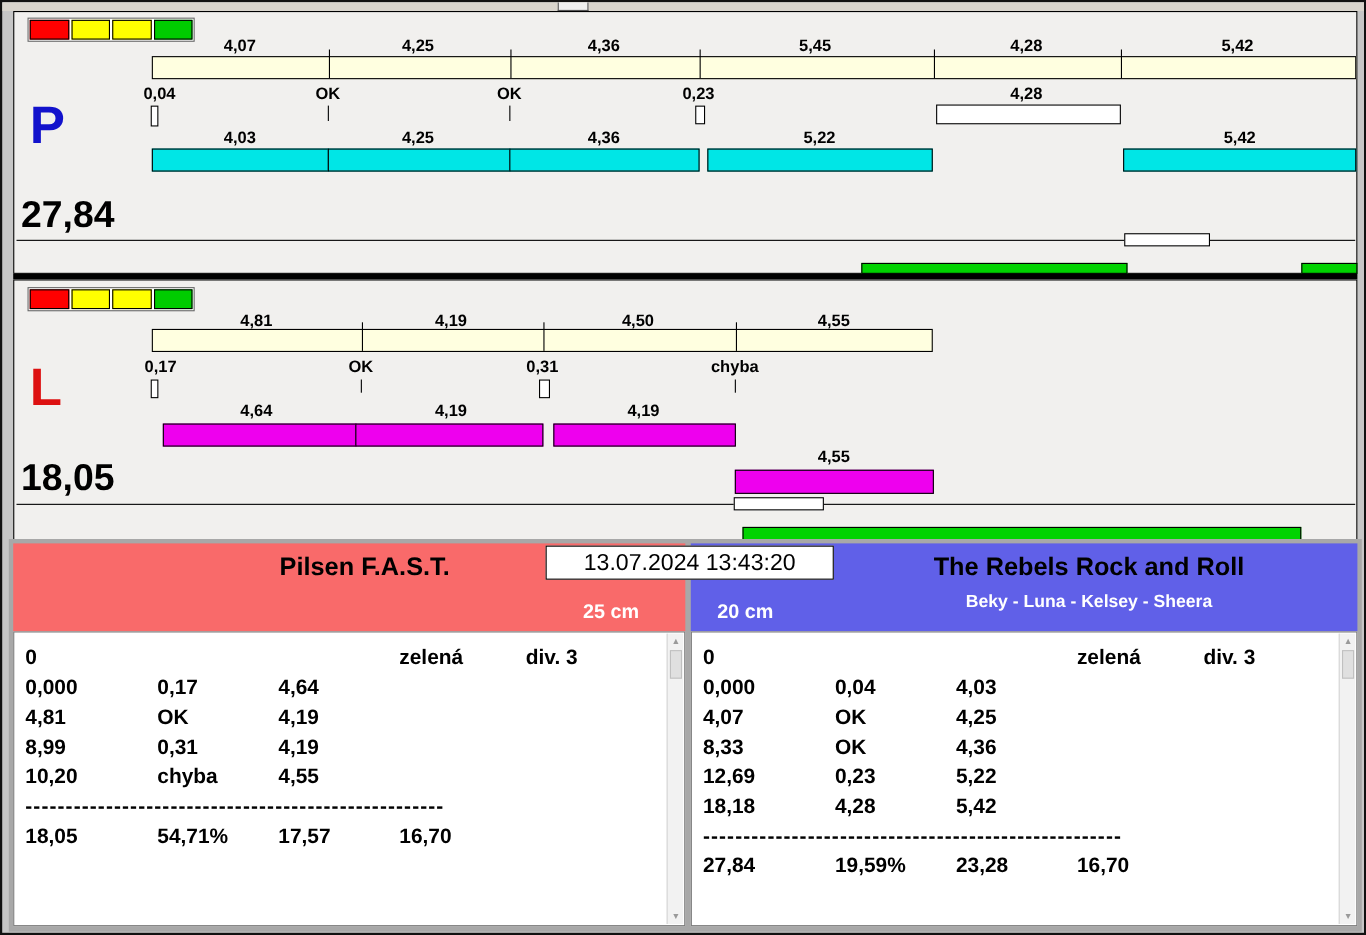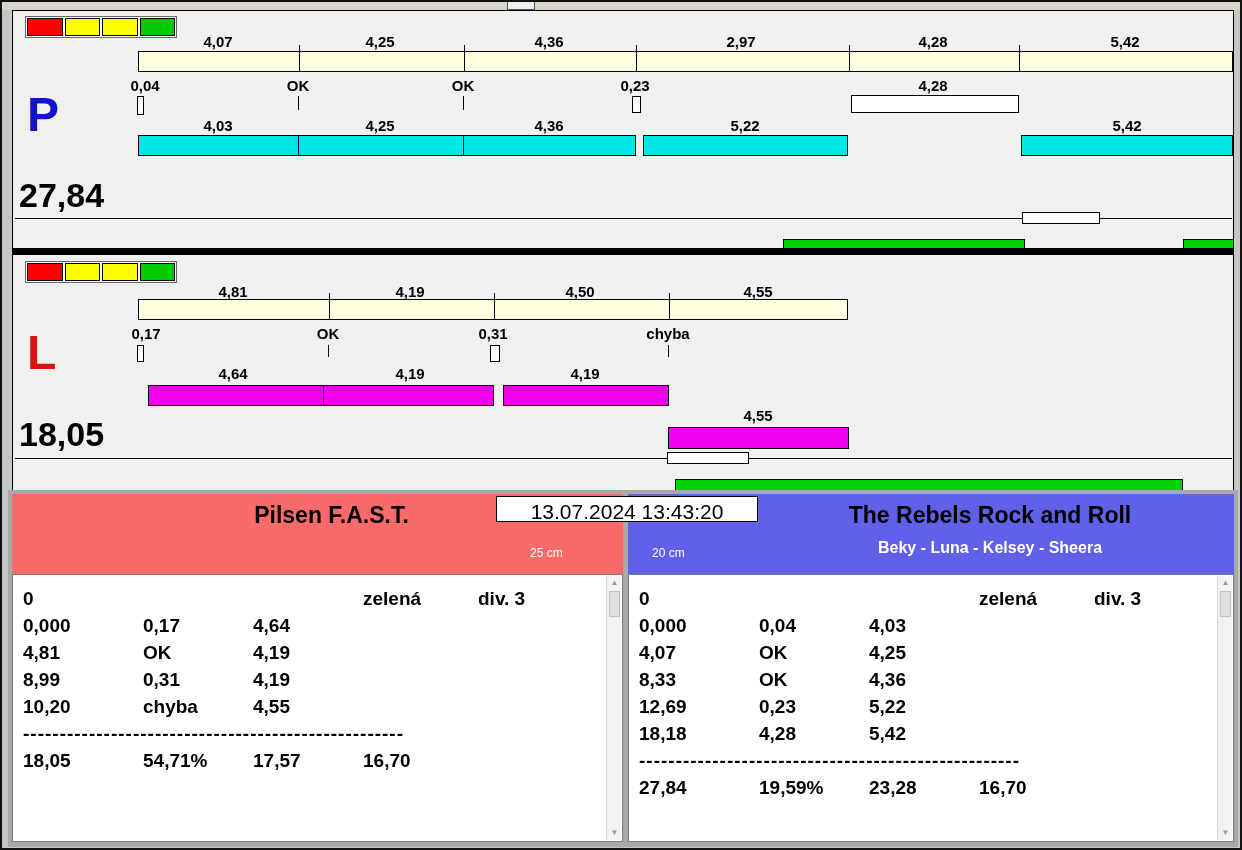--- a/index.html
+++ b/index.html
@@ -44,24 +44,24 @@
   .wbox { position:absolute; background:#fff; border:1px solid #000; height:12px; }
 
   
   .backdrop { position:absolute; left:6px; top:488px; width:1230px; height:357px; background:#a8a8a8; }
   .team-header { position:absolute; top:492px; height:80px; }
   .team-header.red { left:10px; width:611px; background:#f96a6a;padding-left:28px; }
   .team-header.blue { left:626px; width:606px; background:#6060e8; }
   .team-name { margin-top:8px; text-align:center; font-size:23px; font-weight:bold; color:#000; }
   .team-dogs { margin-top:10px; text-align:center; font-size:16px; font-weight:bold; color:#fff; }
   .team-header.blue .team-name, .team-header.blue .team-dogs { padding-left:118px; }
-  .team-height { position:absolute; font-size:12px; font-weight:normal; color:#fff; }
+  .team-height { position:absolute; font-size:18px; font-weight:bold; color:#fff; }
   .team-header.red .team-height { left:518px; top:52px; }
   .team-header.blue .team-height { left:24px; top:52px; }
-  .datetime-box { position:absolute; left:494px; top:494px; width:262px; height:26px; background:#fff; border:1px solid #000; text-align:center; font-size:21px; color:#000; line-height:29px; z-index:5; }
+  .datetime-box { position:absolute; left:494px; top:494px; width:262px; height:31px; background:#fff; border:1px solid #000; text-align:center; font-size:21px; color:#000; line-height:29px; z-index:5; }
 
   .tpanel { position:absolute; top:572px; height:268px; background:#fff; border:1px solid #7a7a7a; padding:10px 0 0 10px; overflow:hidden; }
   .tpanel.left { left:10px; width:611px; }
   .tpanel.right { left:626px; width:606px; }
   .trow { display:flex; height:27px; line-height:27px; font-size:19px; font-weight:bold; color:#000; white-space:nowrap; }
   .tc { display:block; overflow:hidden; }
   .c1 { width:120px; } .c2 { width:110px; } .c3 { width:110px; } .c4 { width:115px; } .c5 { flex:1; }
   .dash { width:420px; letter-spacing:1px; }
 
   .vscroll { position:absolute; right:1px; top:1px; width:15px; height:264px; background:#f2f2f2; border-left:1px solid #d5d5d5; }
@@ -82,21 +82,21 @@
     <div class="tl">
       <span class="tl-cell tl-red"></span>
       <span class="tl-cell tl-yellow"></span>
       <span class="tl-cell tl-yellow"></span>
       <span class="tl-cell tl-green"></span>
     </div>
 
     <span class="blabel" style="left:145px;top:22px">4,07</span>
     <span class="blabel" style="left:307px;top:22px">4,25</span>
     <span class="blabel" style="left:476px;top:22px">4,36</span>
-    <span class="blabel" style="left:668px;top:22px">2,97</span>
+    <span class="blabel" style="left:668px;top:22px">5,45</span>
     <span class="blabel" style="left:860px;top:22px">4,28</span>
     <span class="blabel" style="left:1052px;top:22px">5,42</span>
 
     <div class="sbar" style="left:125px;top:40px;width:1095px">
       <span class="vline" style="left:160px"></span>
       <span class="vline" style="left:325px"></span>
       <span class="vline" style="left:497px"></span>
       <span class="vline" style="left:710px"></span>
       <span class="vline" style="left:880px"></span>
     </div>

